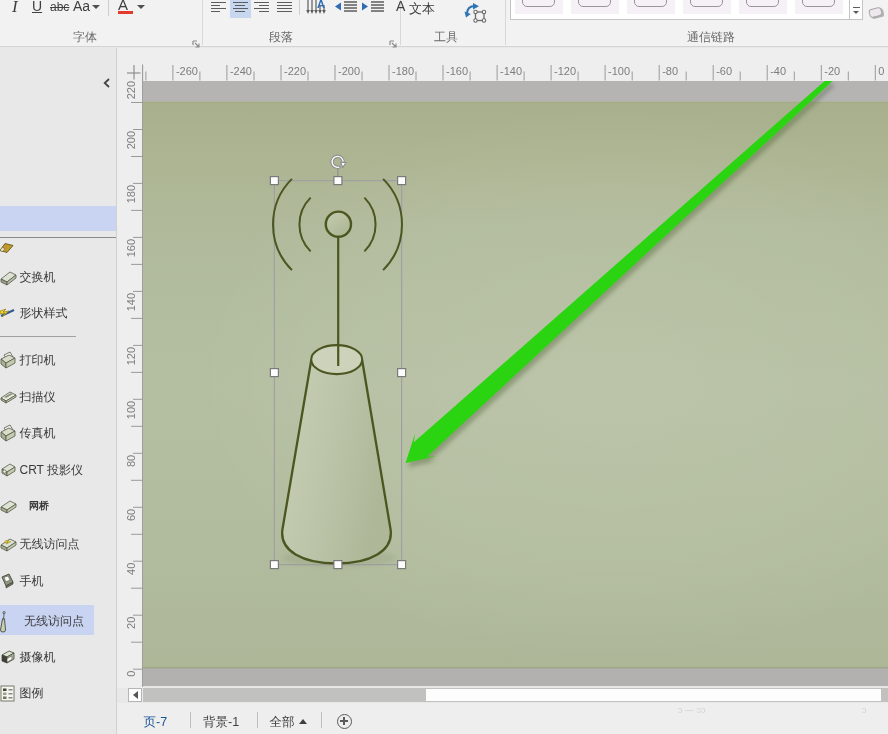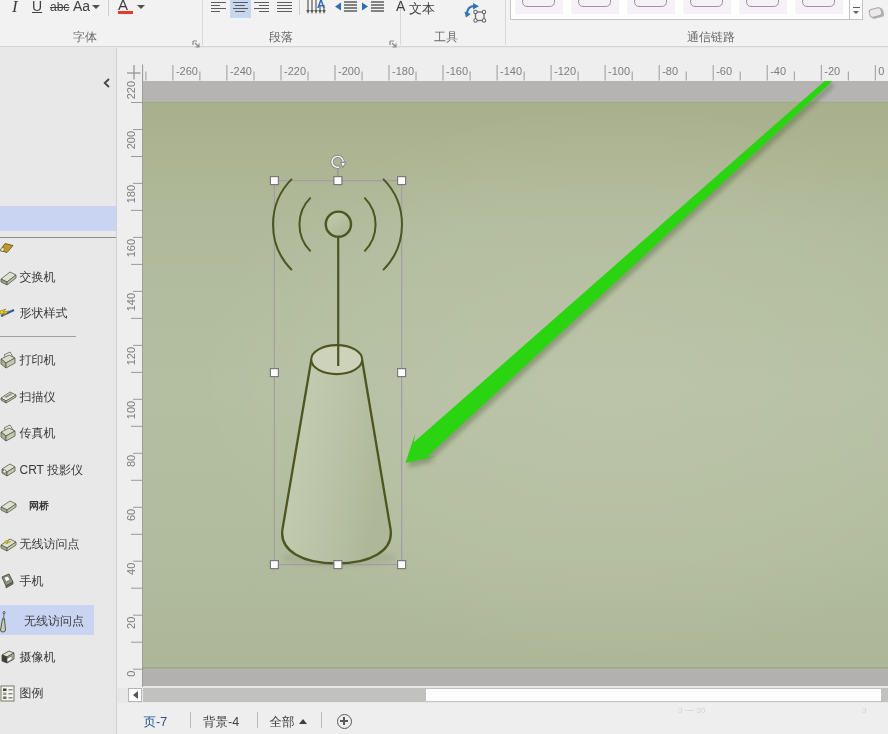--- a/index.html
+++ b/index.html
@@ -384,21 +384,21 @@
 </svg>
 
 <div style="position:absolute;left:143px;top:687.7px;width:745px;height:14px;background:#c1c1c0;"></div>
 <div style="position:absolute;left:128px;top:687.7px;width:14.3px;height:14px;background:#fdfdfd;border:1px solid #b5b5b5;"></div>
 <div style="position:absolute;left:132.5px;top:691px;width:0;height:0;border-top:4px solid transparent;border-bottom:4px solid transparent;border-right:5px solid #555;"></div>
 <div style="position:absolute;left:426px;top:688.7px;width:455px;height:12px;background:#fdfdfd;"></div>
 
 <div style="position:absolute;left:117px;top:702.5px;width:771px;height:31.5px;background:#efeeef;"></div>
 <div style="position:absolute;left:143.5px;top:714px;font-size:12.5px;color:#1b5393;">页-7</div>
 <div style="position:absolute;left:190px;top:712px;width:1px;height:16px;background:#bdbdbd;"></div>
-<div style="position:absolute;left:203px;top:714px;font-size:12.5px;color:#3f3f3f;">背景-4</div>
+<div style="position:absolute;left:203px;top:714px;font-size:12.5px;color:#3f3f3f;">背景-1</div>
 <div style="position:absolute;left:257px;top:712px;width:1px;height:16px;background:#bdbdbd;"></div>
 <div style="position:absolute;left:269.5px;top:714px;font-size:12.5px;color:#3f3f3f;">全部</div>
 <div style="position:absolute;left:299px;top:719px;width:0;height:0;border-left:4.5px solid transparent;border-right:4.5px solid transparent;border-bottom:5px solid #3f3f3f;"></div>
 <div style="position:absolute;left:321px;top:712px;width:1px;height:16px;background:#bdbdbd;"></div>
 <div style="position:absolute;left:336.5px;top:713.5px;width:15px;height:15px;border:1.2px solid #5a5a5a;border-radius:50%;"></div>
 <div style="position:absolute;left:340px;top:720.2px;width:8px;height:1.4px;background:#5a5a5a;"></div>
 <div style="position:absolute;left:343.3px;top:716.9px;width:1.4px;height:8px;background:#5a5a5a;"></div>
 
 <div style="position:absolute;left:678px;top:705px;font-size:9px;color:#d2d2d2;">ɔ&nbsp;—&nbsp;ɔɔ</div>
 <div style="position:absolute;left:862px;top:705px;font-size:9px;color:#d2d2d2;">ɔ</div>

